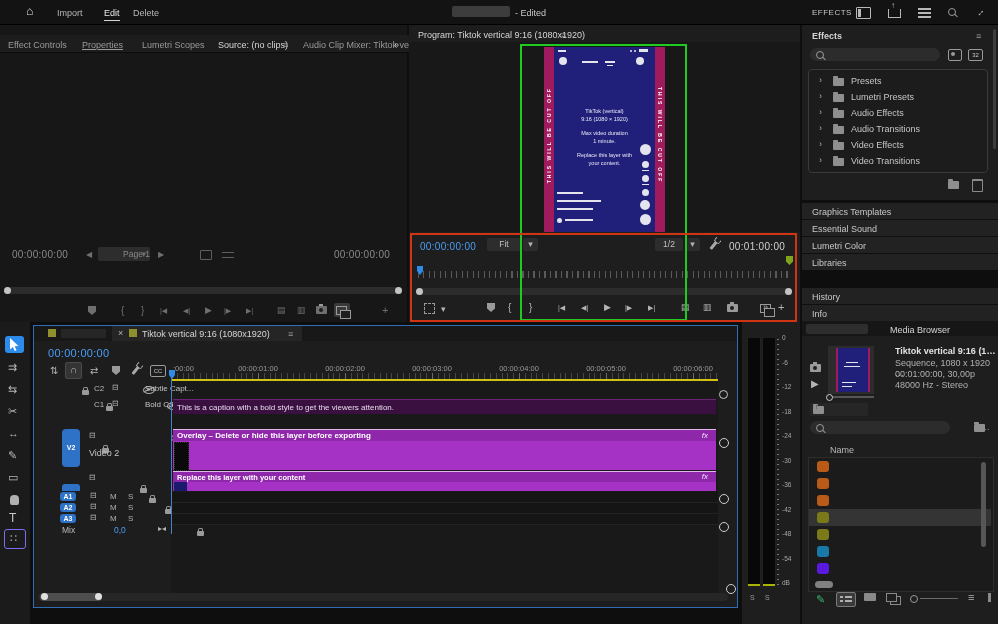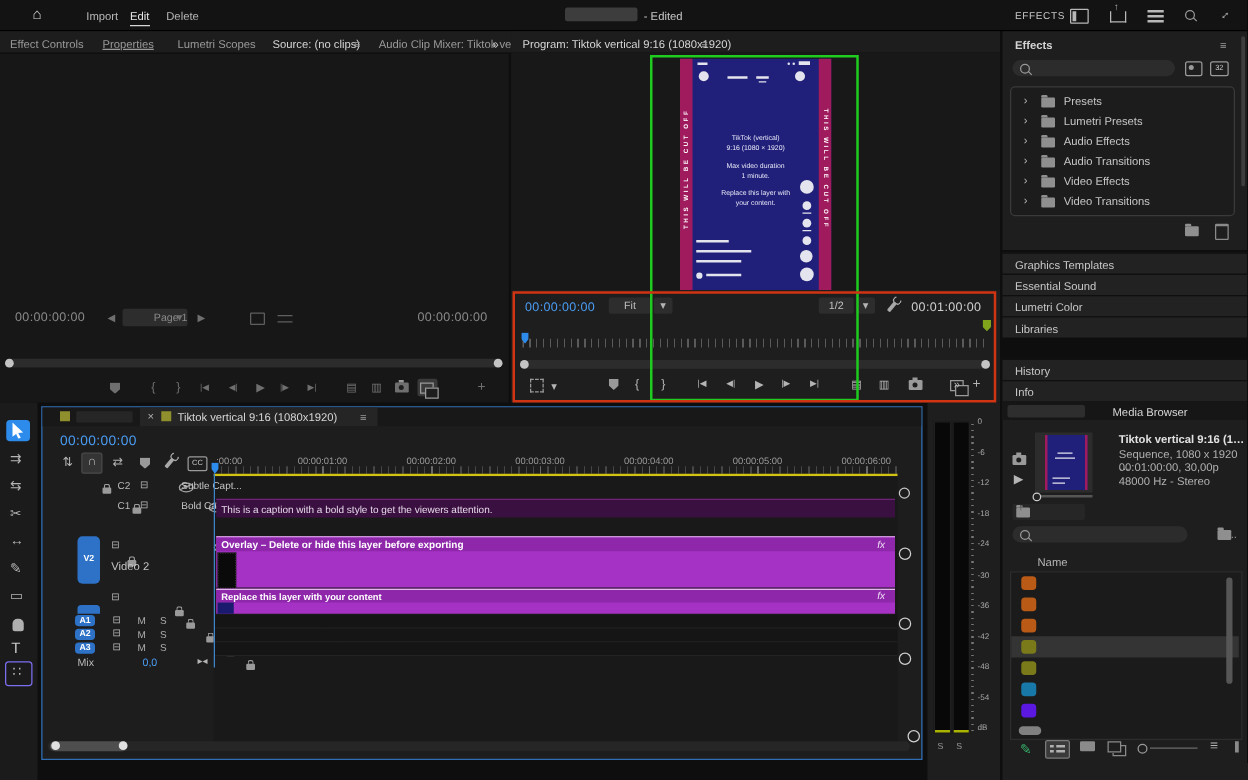--- a/index.html
+++ b/index.html
@@ -51,39 +51,39 @@
   .ticklbl{color:#9a9a9a;font-size:7.5px;}
   .annot{pointer-events:none;z-index:60;border-style:solid;border-width:2px;background:transparent;}
 </style>
 </head>
 <body>
 
 <div id="root">
 
   <div class="p" style="left:0;top:0;width:998px;height:24px;background:#131313;border-bottom:1px solid #000;">
     <span class="p g" style="left:26px;top:5px;font-size:12px;color:#dcdcdc;">⌂</span>
-    <span class="p tabtxt" style="left:69px;top:8px;color:#b8b8b8;">Import</span>
+    <span class="p tabtxt" style="left:57px;top:8px;color:#b8b8b8;">Import</span>
     <span class="p tabtxt activetab" style="left:104px;top:8px;border-bottom:1px solid #d6d6d6;padding-bottom:2px;color:#e8e8e8;">Edit</span>
     <span class="p tabtxt" style="left:133px;top:8px;color:#b8b8b8;">Delete</span>
     <div class="p" style="left:452px;top:6px;width:58px;height:11px;background:#3d3d3d;border-radius:2px;"></div>
     <span class="p tabtxt" style="left:515px;top:8px;color:#c8c8c8;">- Edited</span>
     <span class="p" style="left:812px;top:8px;font-size:8px;letter-spacing:.5px;color:#c8c8c8;">EFFECTS</span>
     <span class="p" style="left:856px;top:7px;width:13px;height:10px;border:1px solid #b8b8b8;border-radius:1px;">
       <span style="position:absolute;left:1px;top:1px;bottom:1px;width:3px;background:#b8b8b8;"></span>
       </span>
     <span class="p" style="left:888px;top:9px;width:11px;height:8px;border:1px solid #b8b8b8;border-top:none;">
       <span style="position:absolute;top:-8px;left:2px;font-size:8px;color:#b8b8b8;">↑</span>
       </span>
     <span class="p" style="left:918px;top:8px;width:13px;height:2px;background:#b8b8b8;box-shadow:0 4px 0 #b8b8b8,0 8px 0 #b8b8b8;"></span>
     <span class="p mag" style="left:948px;top:8px;"></span>
     <span class="p g" style="left:975px;top:7px;transform:rotate(-45deg);font-size:10px;color:#b8b8b8;">↔</span>
   </div>
 
   <div class="p dark" style="left:0;top:25px;width:407px;height:297px;">
-    <div class="p" style="left:0;top:0;width:442px;height:17px;background:#1d1d1d;overflow:hidden;border-bottom:1px solid #0c0c0c;">
+    <div class="p" style="left:0;top:10px;width:442px;height:17px;background:#1d1d1d;overflow:hidden;border-bottom:1px solid #0c0c0c;">
       <span class="p tabtxt" style="left:8px;top:5px;">Effect Controls</span>
       <span class="p tabtxt" style="left:82px;top:5px;text-decoration:underline;">Properties</span>
       <span class="p tabtxt" style="left:142px;top:5px;">Lumetri Scopes</span>
       <span class="p tabtxt activetab" style="left:218px;top:5px;border-bottom:1px solid #c8c8c8;padding-bottom:2px;">Source: (no clips)</span>
       <span class="p ham" style="left:283px;top:5px;">≡</span>
       <span class="p tabtxt" style="left:303px;top:5px;">Audio Clip Mixer: Tiktok ve</span>
       <span class="p ham" style="left:394px;top:5px;color:#c8c8c8;">»</span>
     </div>
 
     <span class="p tc tcgray" style="left:12px;top:224px;">00:00:00:00</span>

